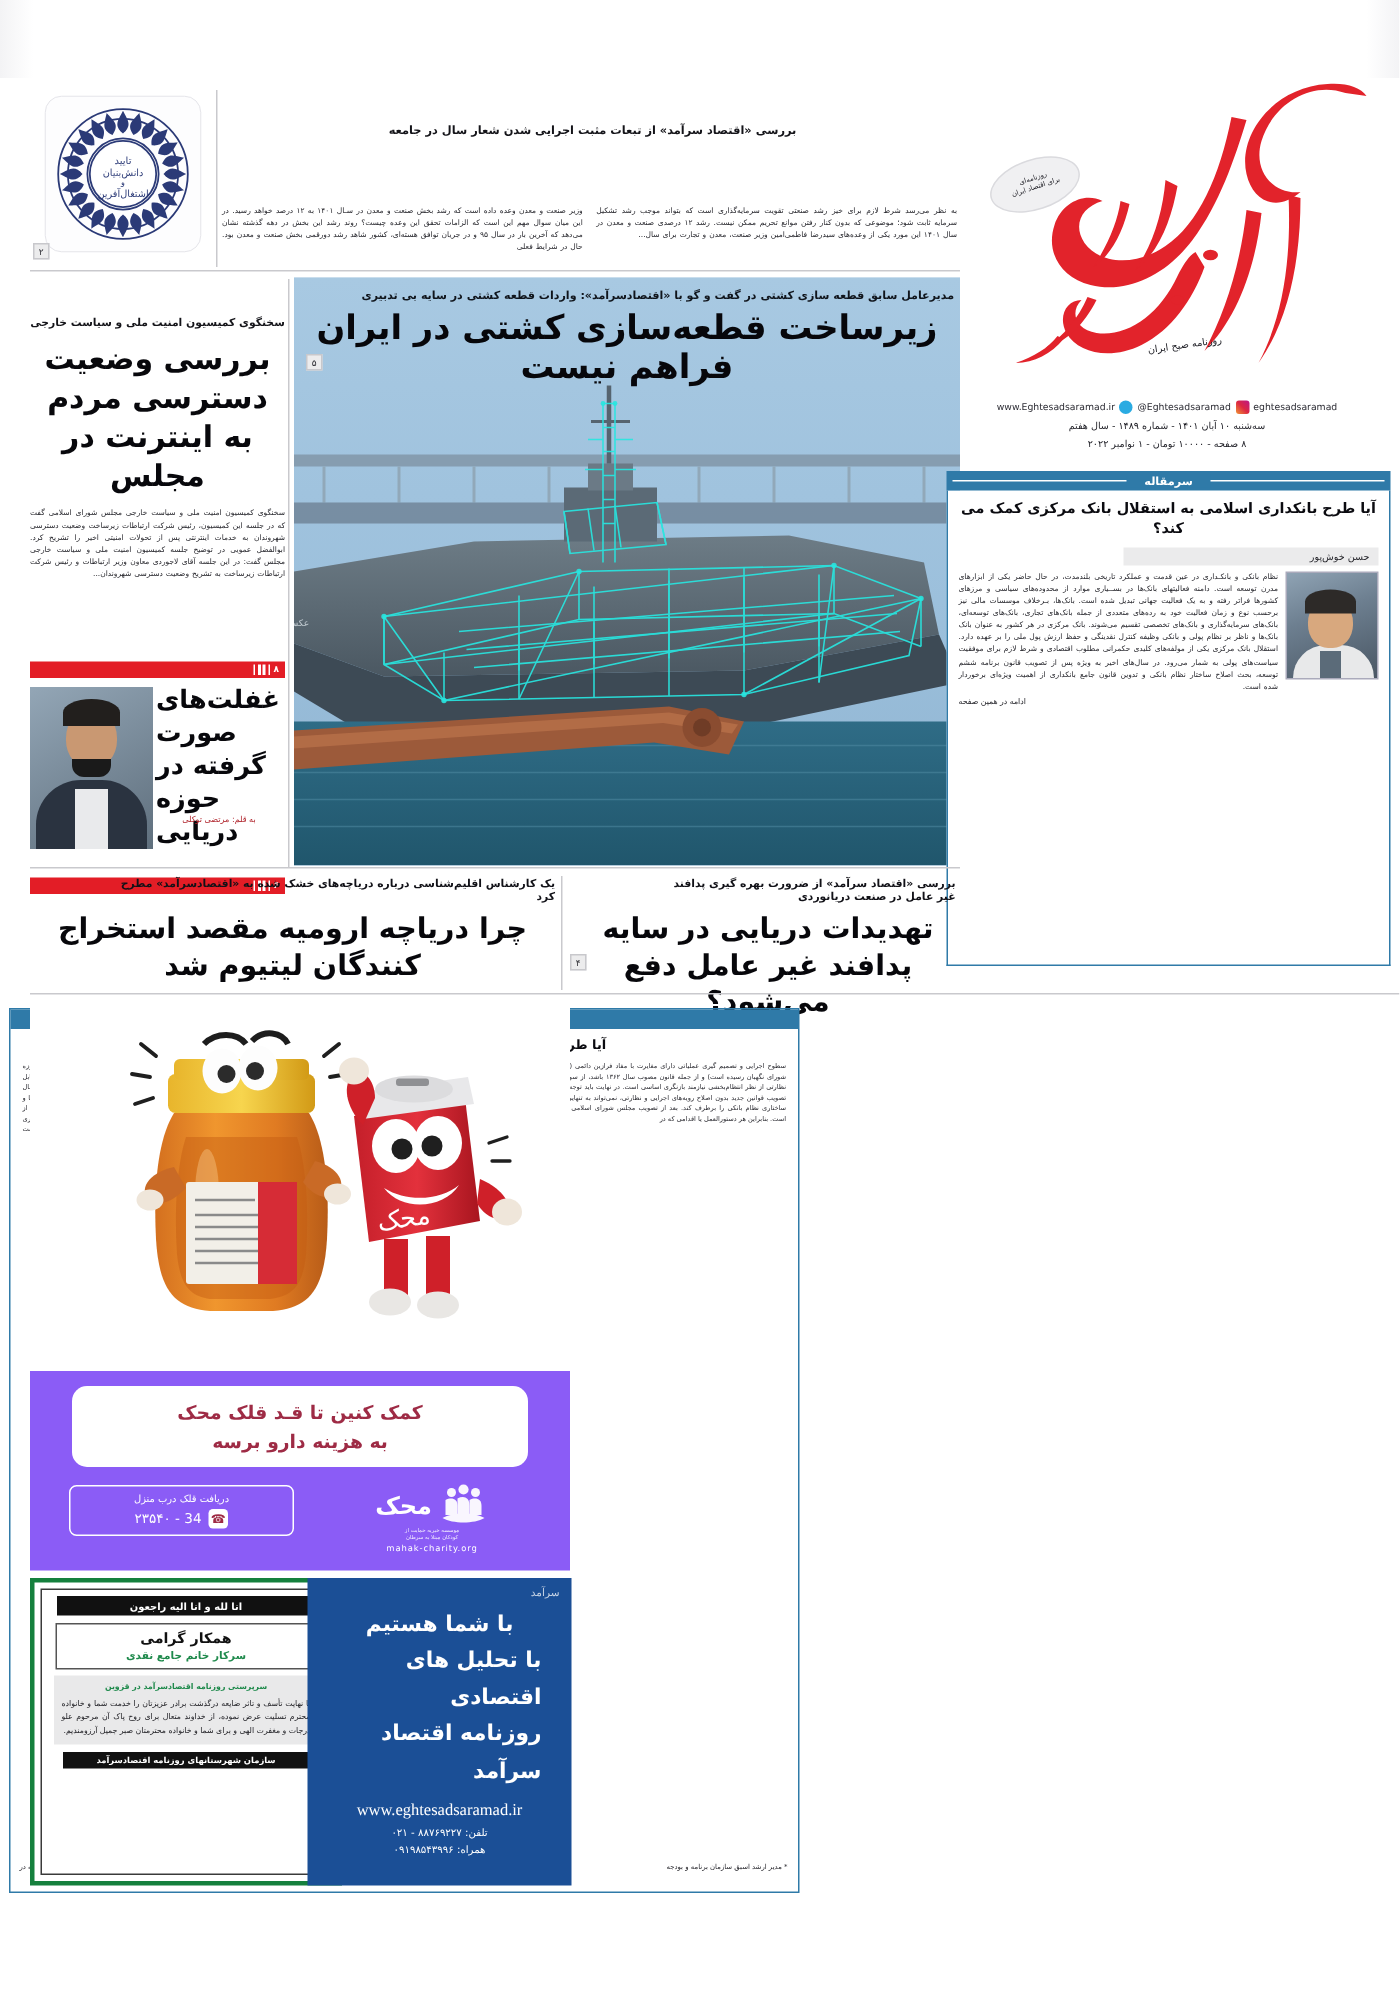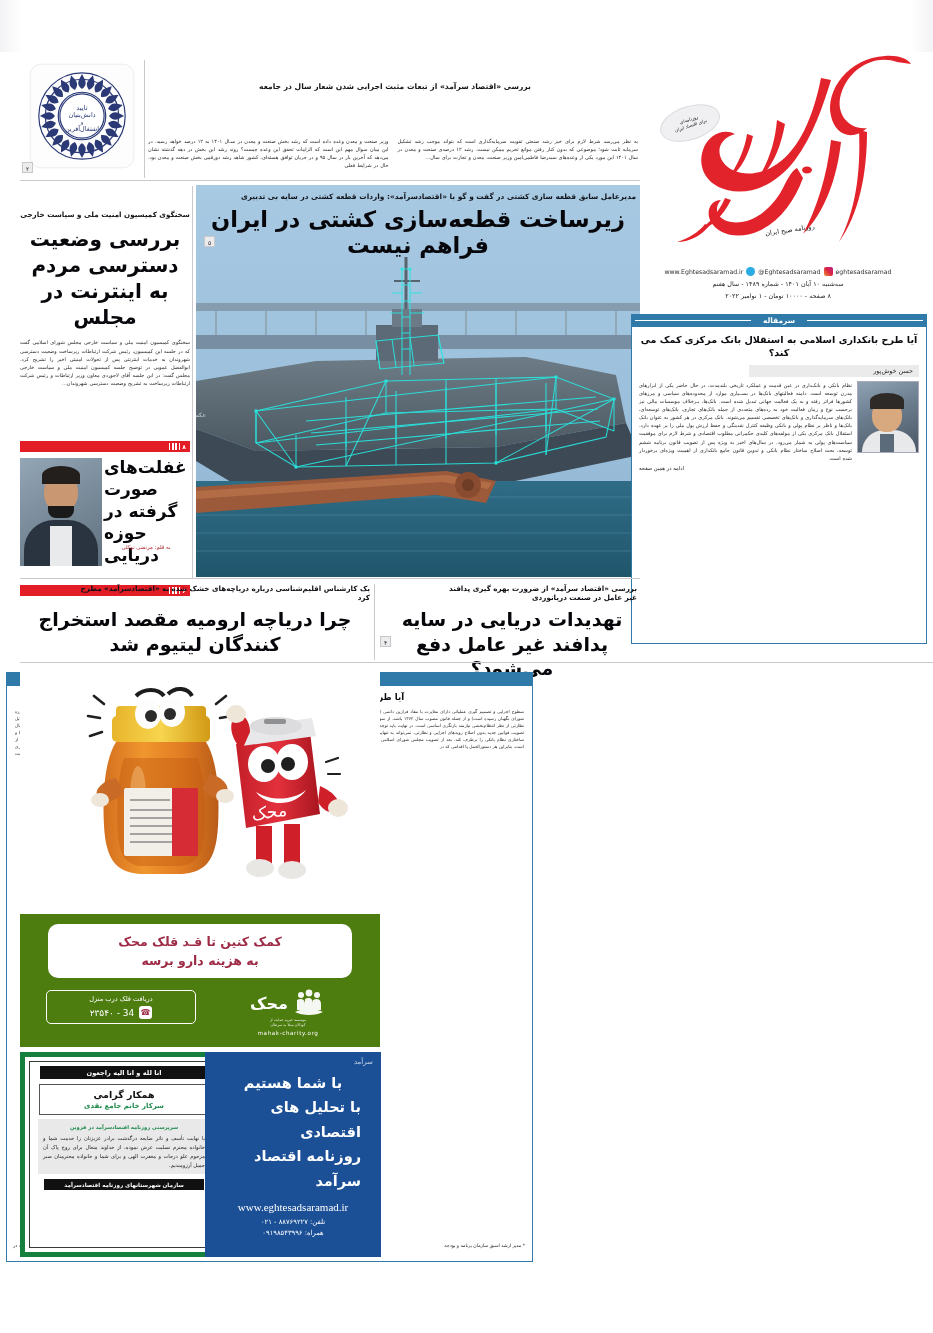--- a/index.html
+++ b/index.html
@@ -268,21 +268,21 @@
   .ad-mahak {
     position: absolute; left: 20px; top: 666px;
     width: 360px; height: 381px; background: #ffffff;
   }
   .mahak-art {
     position: relative; width: 360px; height: 248px;
     background: #ffffff; overflow: hidden;
   }
   .mahak-band {
     position: absolute; left: 0; top: 248px;
-    width: 360px; height: 133px; background: #4d7c0f;
+    width: 360px; height: 133px; background: #8b5cf6;
   }
   .mahak-speech {
     position: absolute; left: 28px; top: 10px;
     width: 304px; height: 54px;
     background: #ffffff; border-radius: 10px;
     display: flex; flex-direction: column;
     align-items: center; justify-content: center;
     direction: rtl; color: #9e2b45;
     font-size: 12.5px; font-weight: bold; line-height: 1.55;
   }
@@ -306,21 +306,21 @@
   .phone-dot {
     width: 13px; height: 13px; border-radius: 3px; background: #fff;
     color: #9e2b45; font-size: 8px; display: flex;
     align-items: center; justify-content: center;
   }
 
   
   .ad-cond {
     position: absolute; left: 20px; top: 1052px;
     width: 208px; height: 205px;
-    border: 5px solid #15803d; background: #fff; padding: 4px;
+    border: 3px solid #15803d; background: #fff; padding: 4px;
   }
   .cond-inner { border: 1px solid #3a3a3a; height: 100%; padding: 4px 4px; position: relative;}
   .cond-ribbon {
     background: #111; color: #fff; font-size: 6.6px; font-weight: bold;
     text-align: center; direction: rtl; padding: 2.5px 0; margin: 0 6px;
   }
   .cond-name-box {
     border: 1px solid #555; margin: 5px 5px 4px 5px; padding: 4px 2px;
     text-align: center; direction: rtl;
   }

